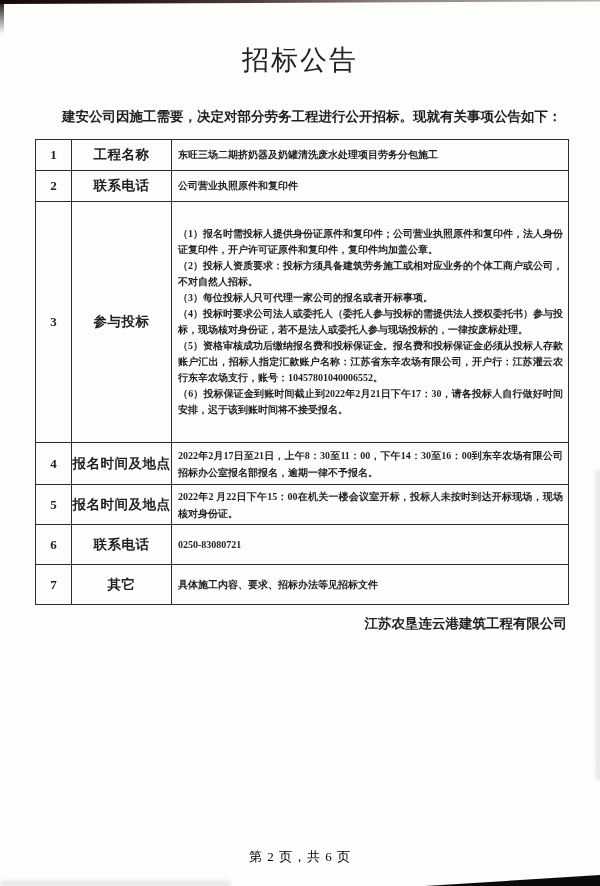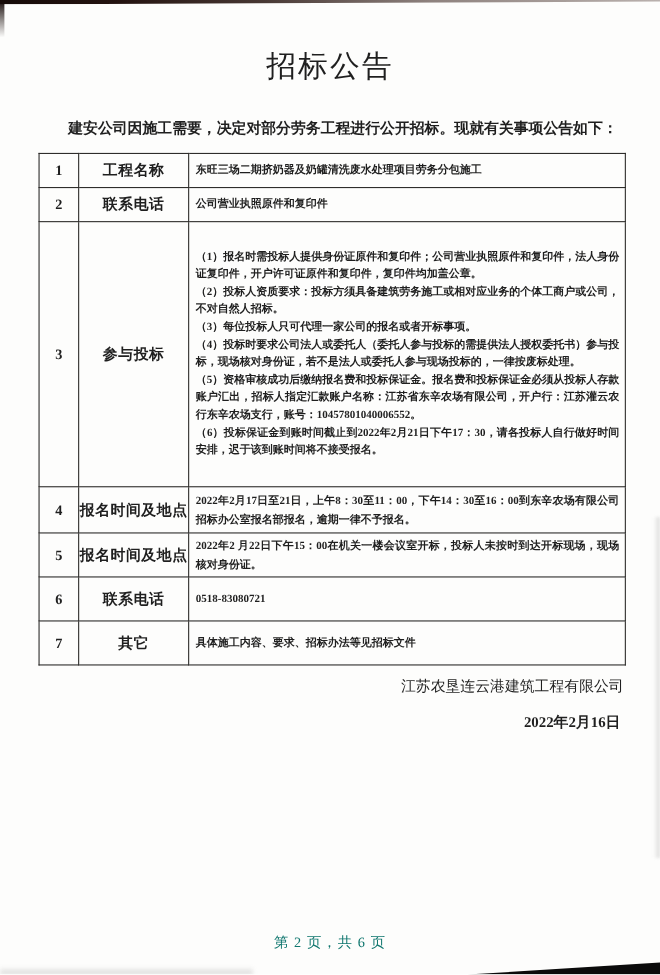--- a/index.html
+++ b/index.html
@@ -95,36 +95,36 @@
   tr.r3 { height: 241px; }
   tr.r4 { height: 42px; }
   tr.r5 { height: 40px; }
   tr.r6 { height: 40px; }
   tr.r7 { height: 40px; }
   tr.r4 td.content, tr.r5 td.content { line-height: 17px; }
   .sign-company {
     margin: 10px 33px 0 0;
     text-align: right;
     font-size: 13.5px;
-    font-weight: normal;
+    font-weight: bold;
   }
   .sign-date {
     margin: 15px 36px 0 0;
     text-align: right;
     font-size: 13.5px;
     font-weight: bold;
   }
   .page-indicator {
     position: absolute;
     left: 0; right: 0;
     top: 848px;
     text-align: center;
     font-size: 13px;
     letter-spacing: 1px;
-    color: #0f766e;
+    color: #000000;
   }
 </style>
 </head>
 <body>
 
 <div class="page">
 
   <div class="edge-top"></div>
   <div class="edge-left"></div>
   <div class="edge-bottom-right"></div>
@@ -168,28 +168,27 @@
         <td class="content">2022年2月17日至21日，上午8：30至11：00，下午14：30至16：00到东辛农场有限公司招标办公室报名部报名，逾期一律不予报名。</td>
       </tr>
       <tr class="r5">
         <td class="no">5</td>
         <td class="label">报名时间及地点</td>
         <td class="content">2022年2 月22日下午15：00在机关一楼会议室开标，投标人未按时到达开标现场，现场核对身份证。</td>
       </tr>
       <tr class="r6">
         <td class="no">6</td>
         <td class="label">联系电话</td>
-        <td class="content">0518-83080721</td>
+        <td class="content">0250-83080721</td>
       </tr>
       <tr class="r7">
         <td class="no">7</td>
         <td class="label">其它</td>
         <td class="content">具体施工内容、要求、招标办法等见招标文件</td>
       </tr>
     </tbody>
   </table>
 
   <div class="sign-company">江苏农垦连云港建筑工程有限公司</div>
-  <div class="sign-date">2022年2月16日</div>
 
   <div class="page-indicator">第 2 页，共 6 页</div>
 
 </div>
 
 </body></html>

